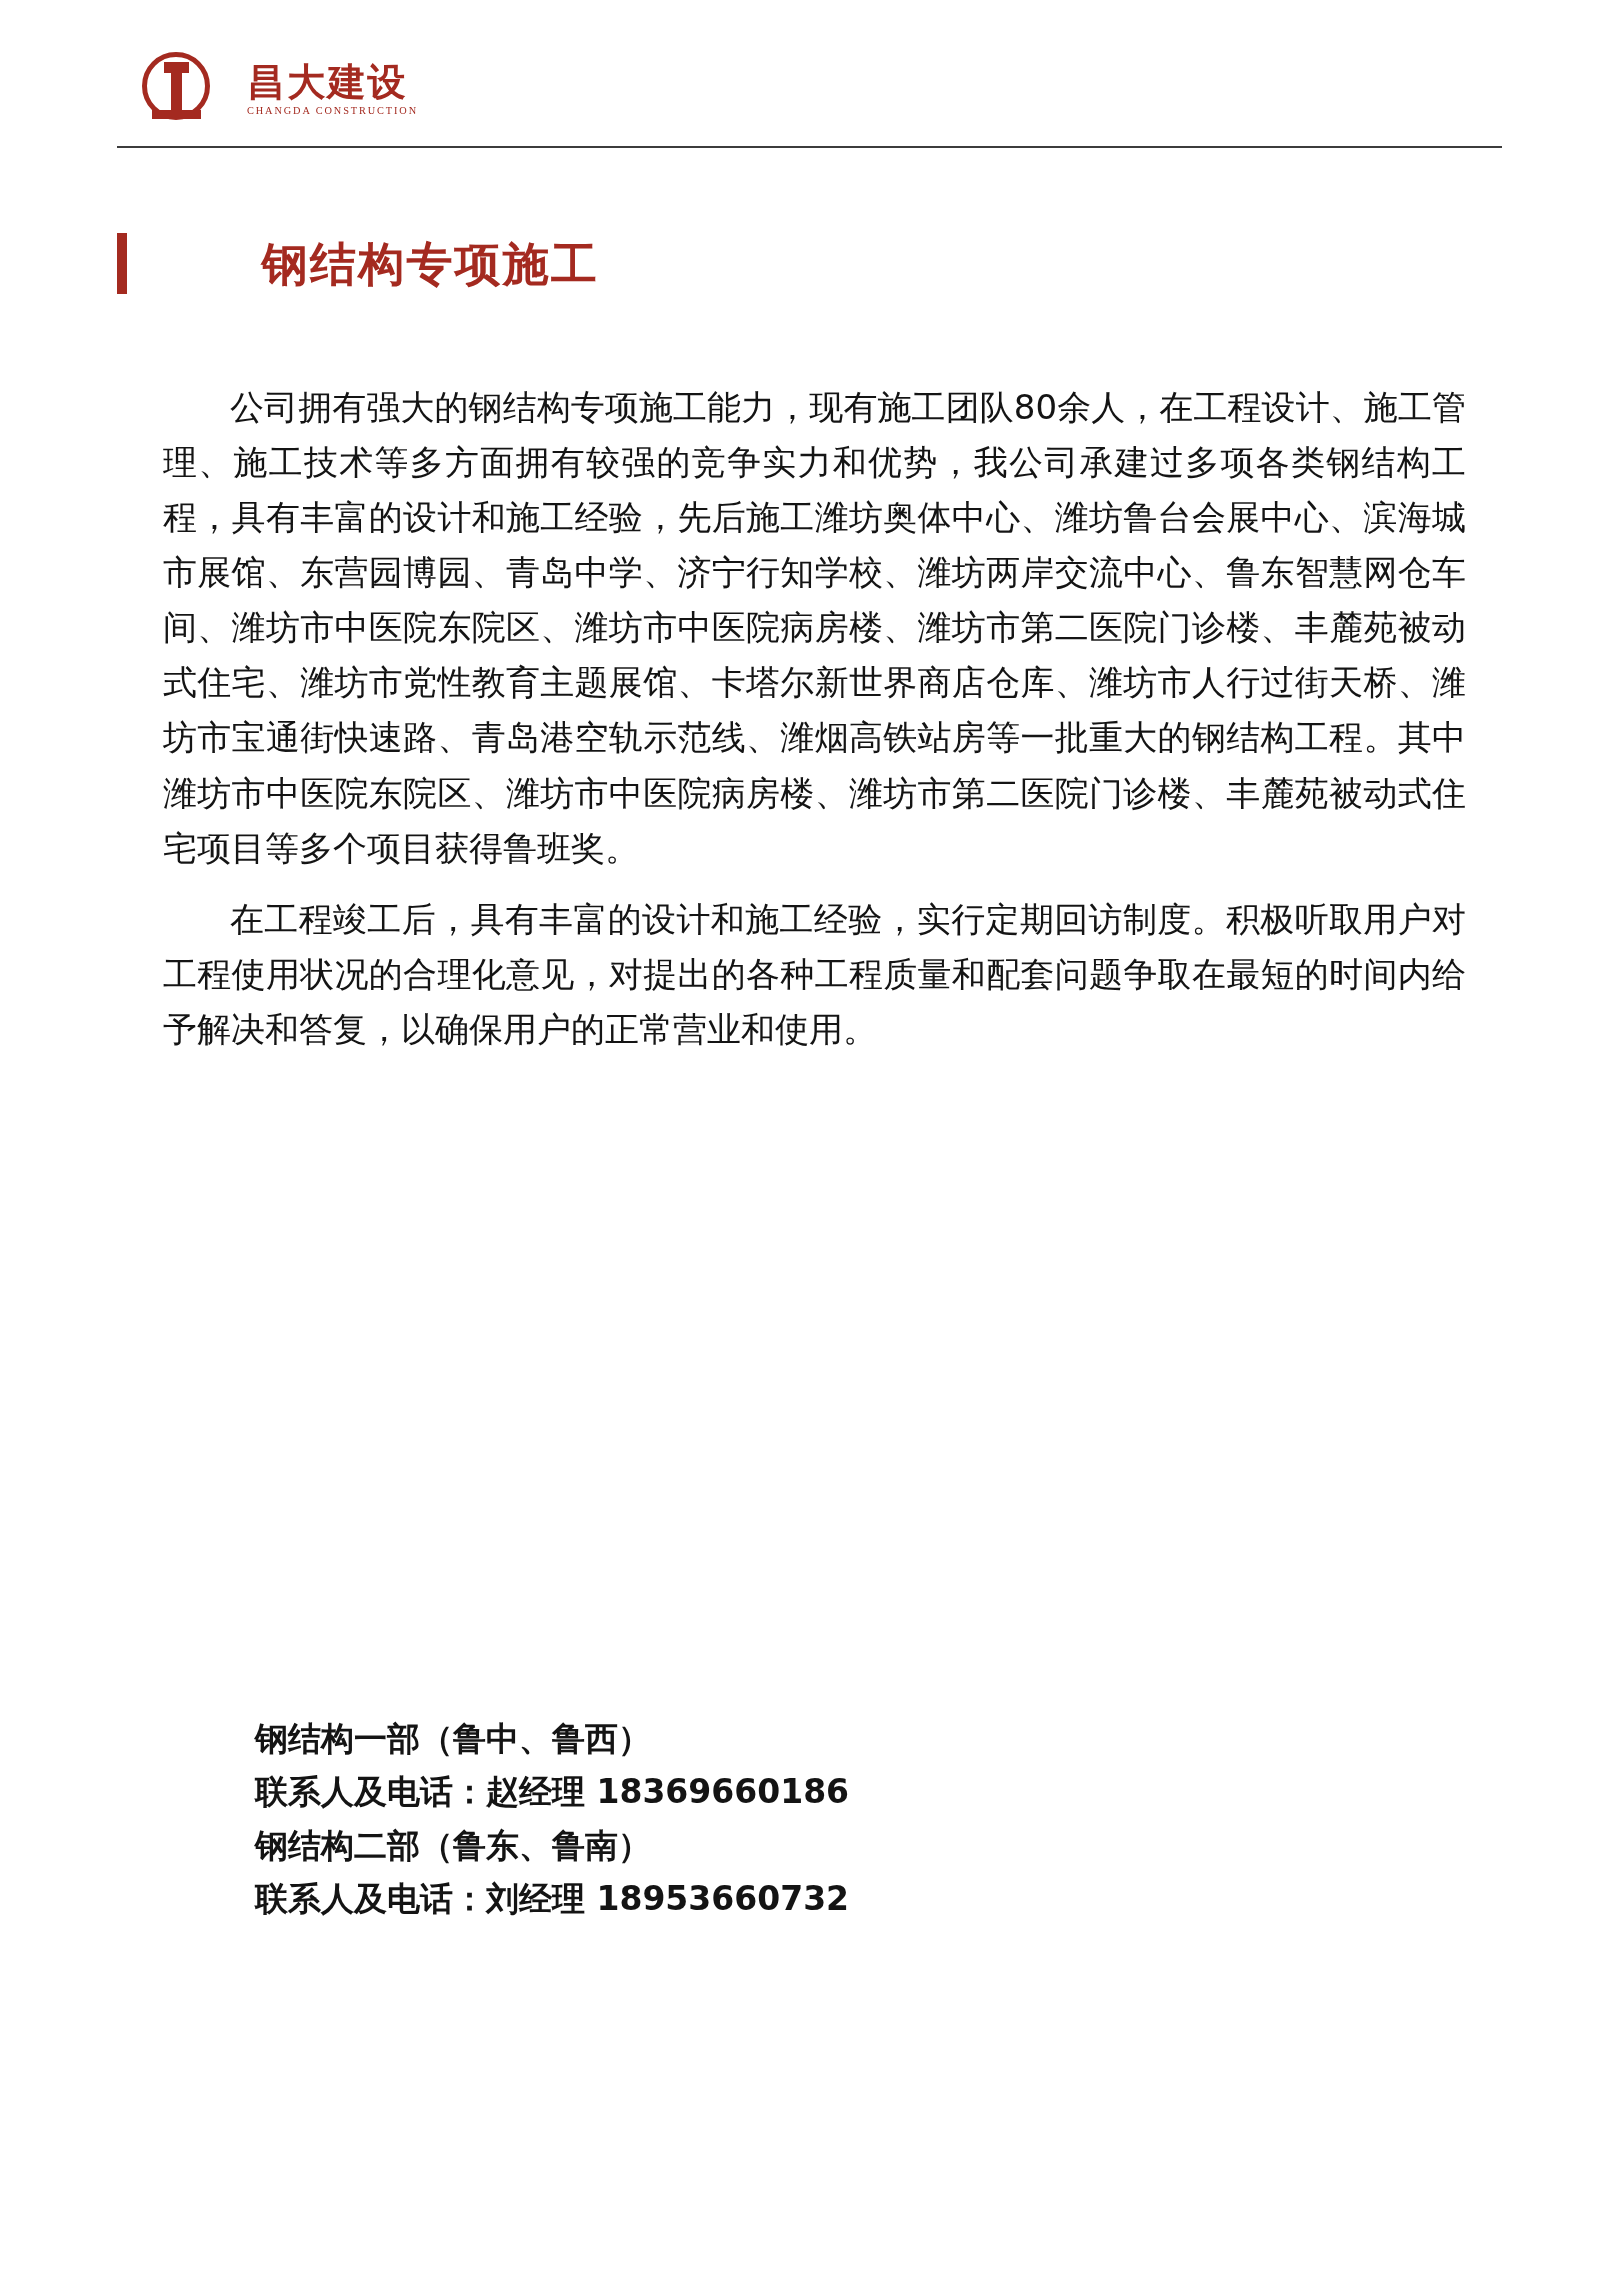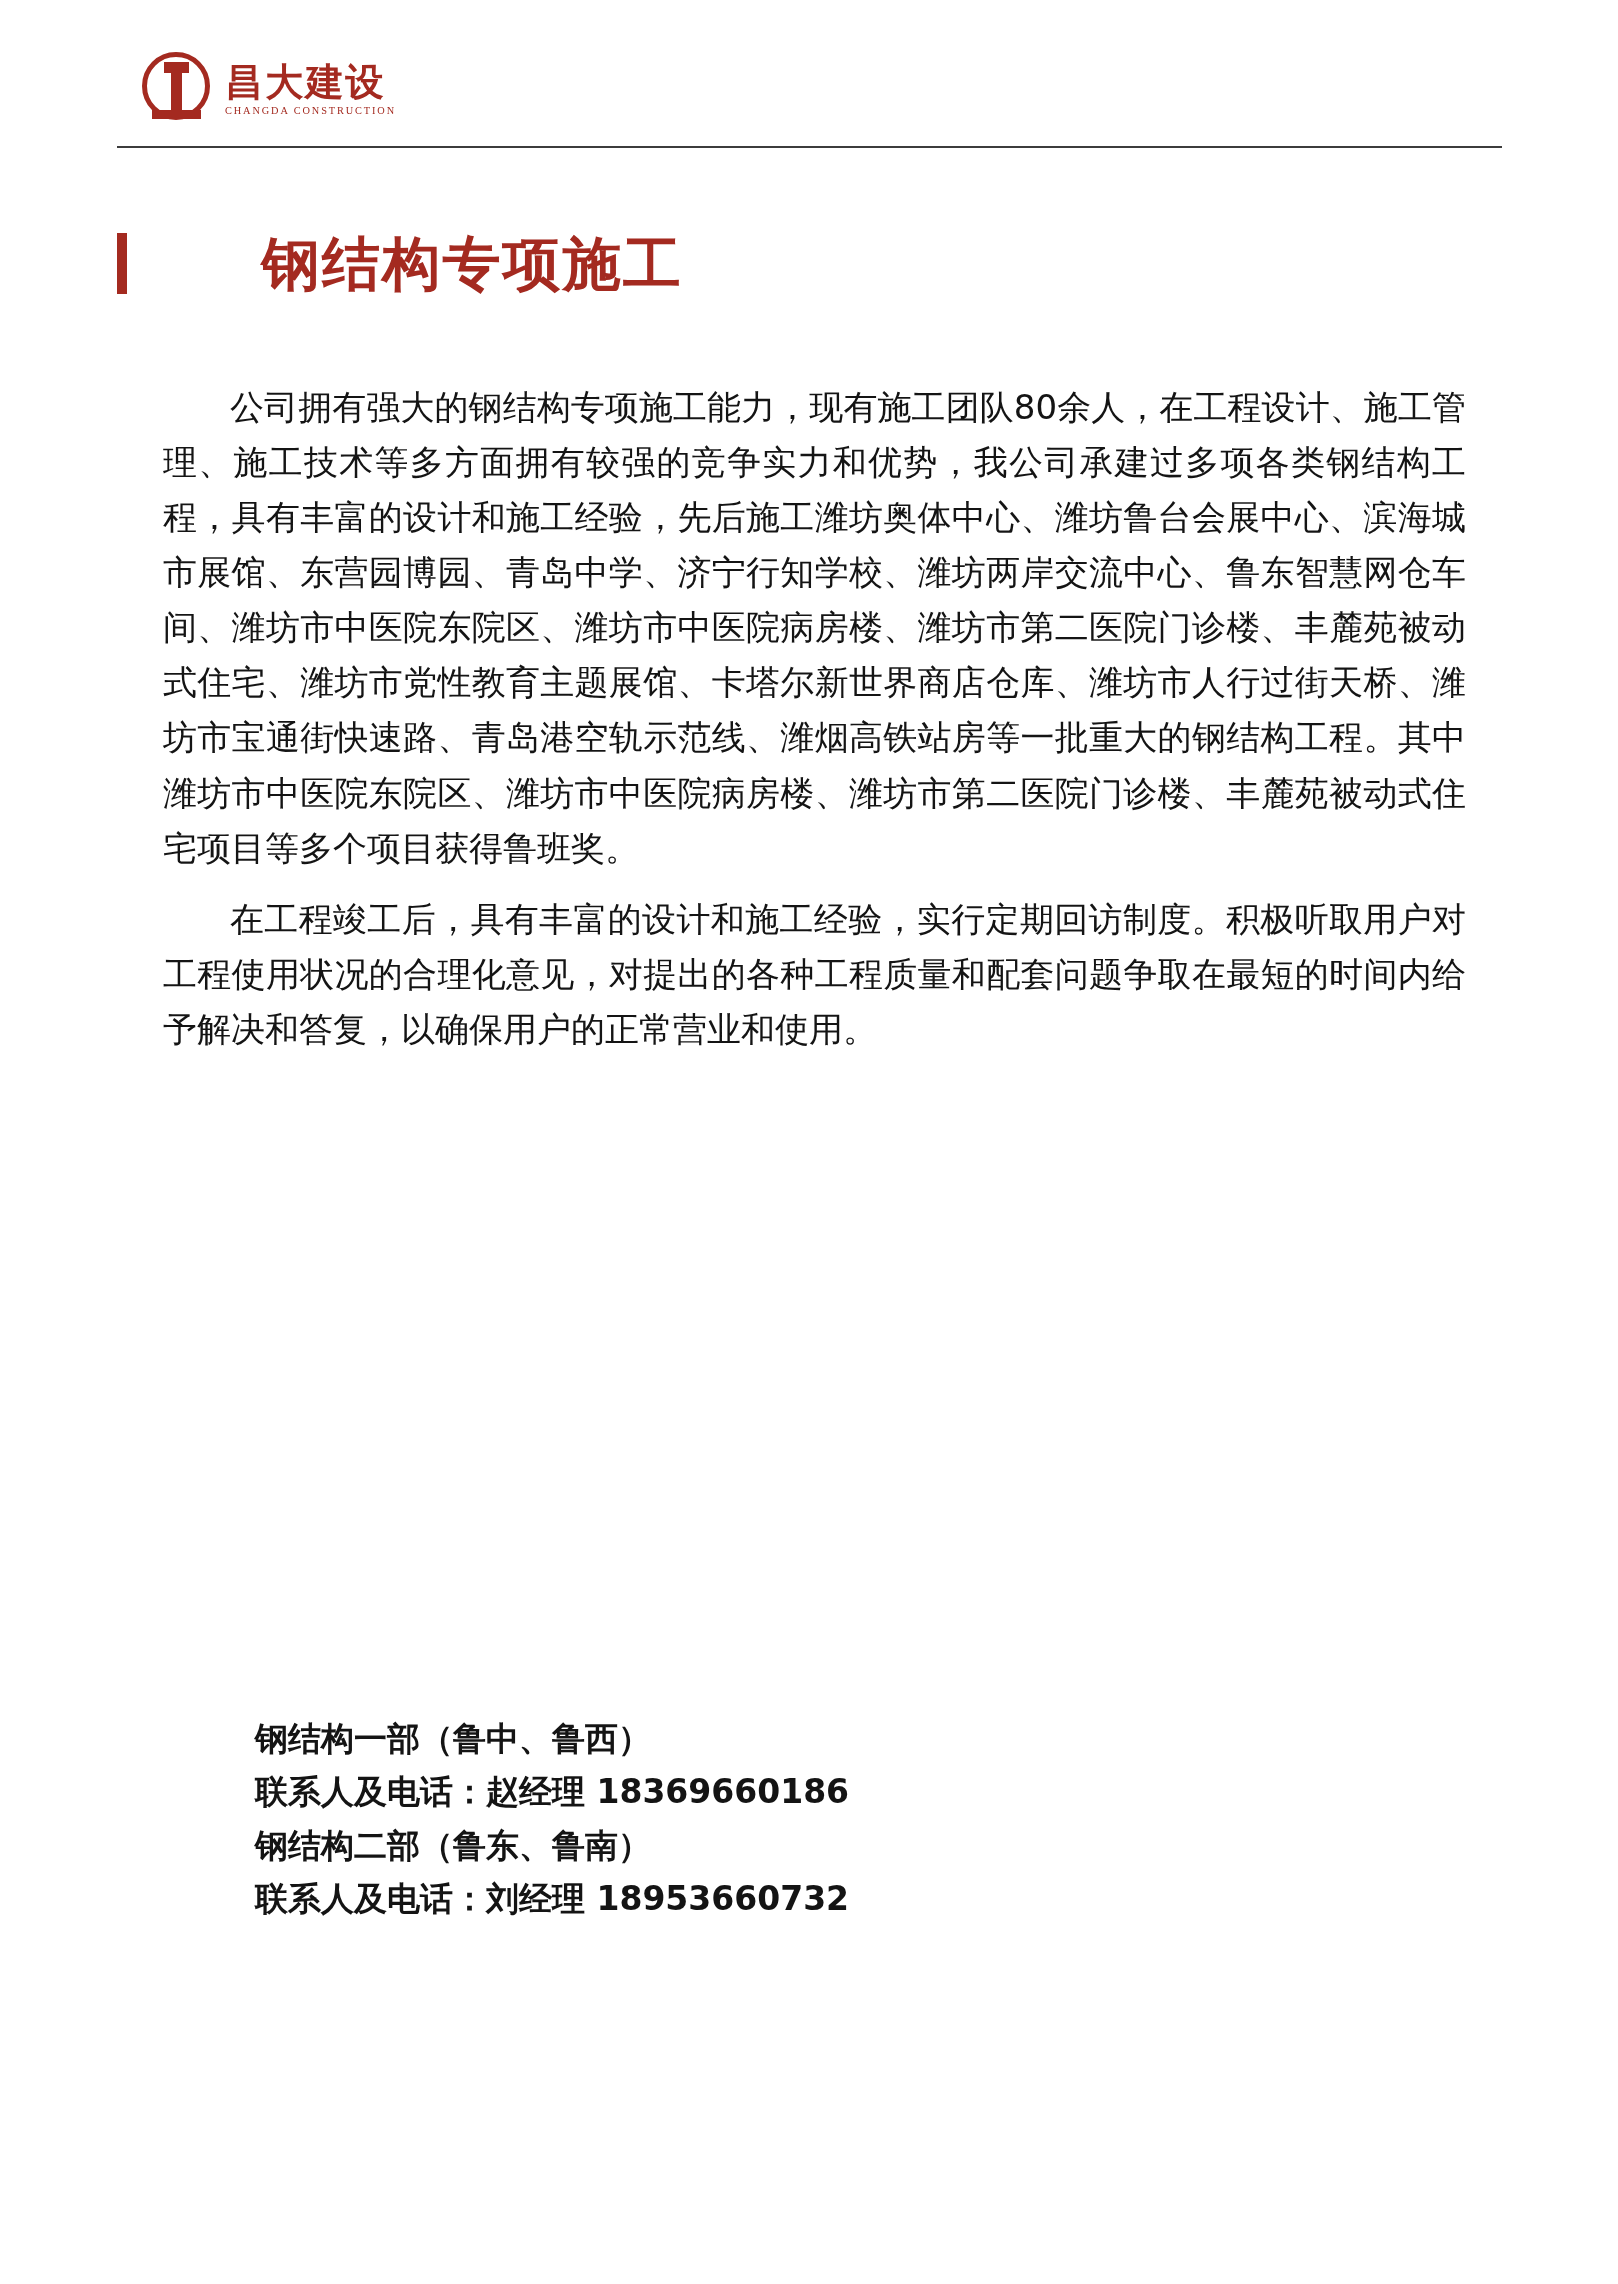--- a/index.html
+++ b/index.html
@@ -20,21 +20,21 @@
   .page-header {
     position: absolute;
     top: 49px;
     left: 117px;
     right: 117px;
     height: 103px;
   }
   .logo-row {
     display: flex;
     align-items: center;
-    gap: 5px;
+    gap: 27px;
     height: 81px;
     padding-left: 22px;
   }
   .logo-mark {
     width: 81px;
     height: 81px;
     position: relative;
     flex: 0 0 auto;
   }
   .logo-mark .ring {
@@ -102,21 +102,21 @@
     align-items: center;
   }
   .title-bar {
     width: 9.8px;
     height: 61px;
     background: #a42a20;
     flex: 0 0 auto;
   }
   .section-title {
     margin-left: 135px;
-    font-size: 58px;
+    font-size: 46px;
     font-weight: bold;
     color: #a42a20;
     letter-spacing: 2.2px;
     line-height: 1;
     font-family: "DejaVu Sans", "Liberation Sans", sans-serif;
     white-space: nowrap;
   }
 
   
   .body-copy {

